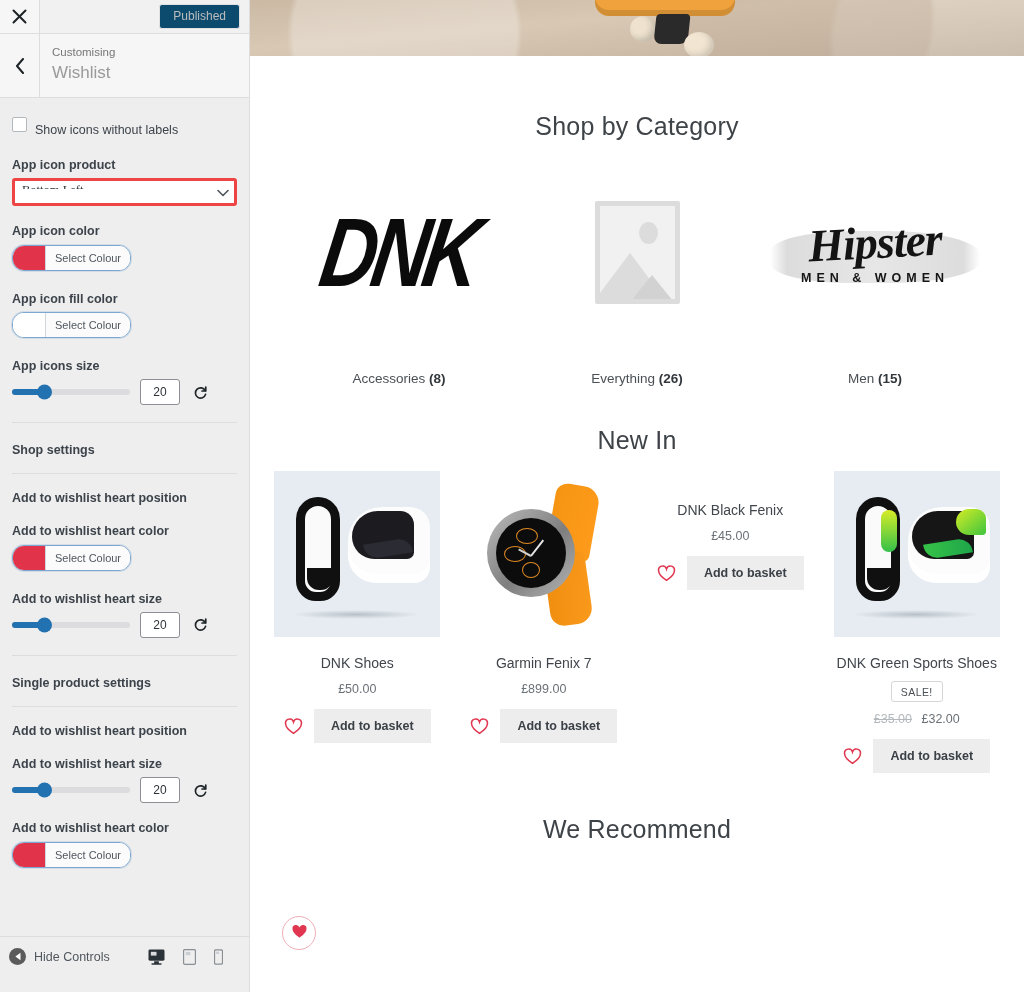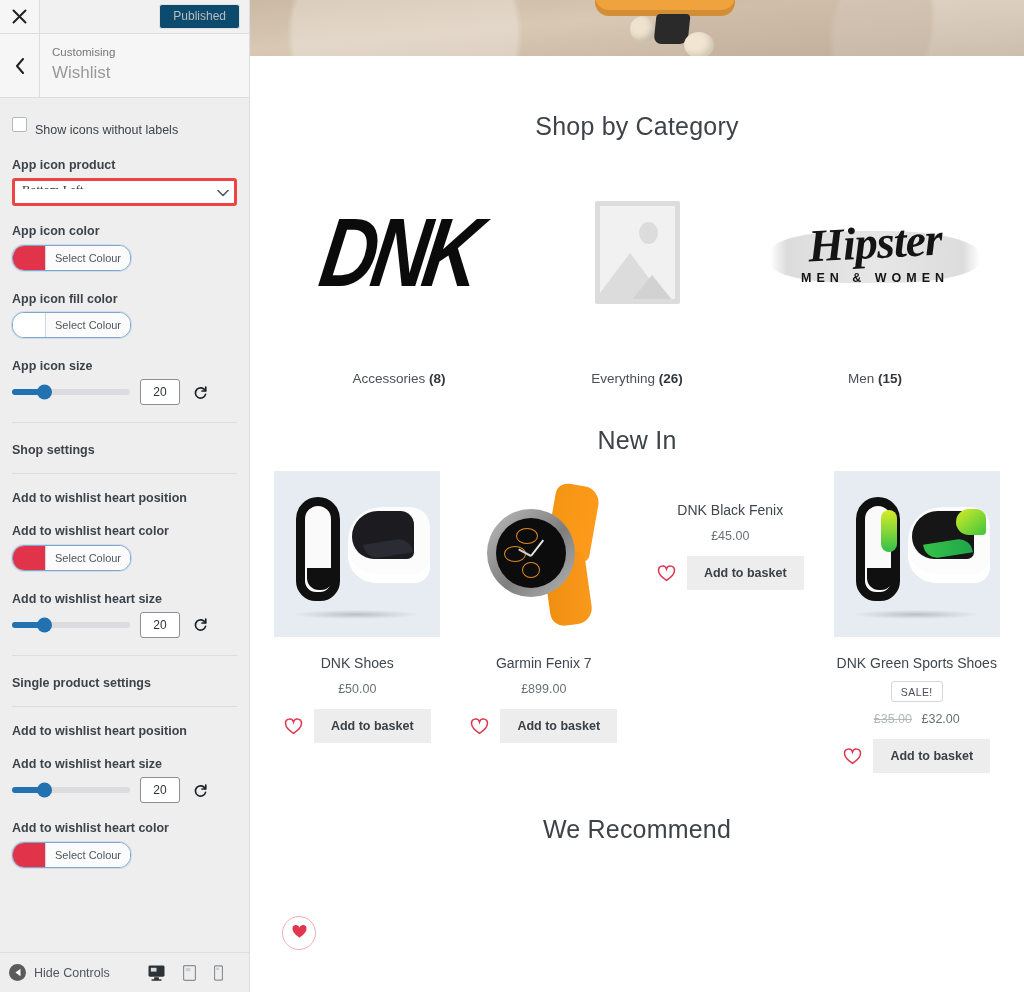--- a/index.html
+++ b/index.html
@@ -167,21 +167,21 @@
     cursor: pointer;
   }
 
   .section-head {
     font-size: 12.5px; color: #3c434a; font-weight: 600;
     padding-top: 4px; margin-bottom: 16px;
   }
   .hr { height: 1px; background: #dddddd; margin: 0 0 16px 0; border: 0; }
 
   .sb-footer {
-    position: absolute; left: 0; right: 0; bottom: 0;
+    position: absolute; left: 0; right: 0; bottom: 16px;
     height: 40px;
     background: #eeeeee;
     border-top: 1px solid #dddddd;
     display: flex; align-items: center;
     padding: 0 12px 0 9px;
   }
   .hide-controls { display: flex; align-items: center; gap: 8px; cursor: pointer; }
   .hc-circle {
     width: 17px; height: 17px; border-radius: 50%;
     background: #5b5b5b;
@@ -550,21 +550,21 @@
 
       <div class="ctl">
         <label class="ctl-label">App icon fill color</label>
         <div class="colorctl">
           <span class="color-swatch" style="background:#ffffff"></span>
           <span class="color-btn">Select Colour</span>
         </div>
       </div>
 
       <div class="ctl">
-        <label class="ctl-label">App icon size</label>
+        <label class="ctl-label">App icons size</label>
         <div class="slider-row">
           <div class="slider-track">
             <div class="slider-fill" style="width:27%"></div>
             <div class="slider-thumb" style="left:27%"></div>
           </div>
           <input class="num-input" readonly="" value="20" style="">
           <span class="reset-btn">
             <svg width="15" height="15" viewBox="0 0 16 16" aria-hidden="true">
               <path d="M13 6 A5.5 5.5 0 1 0 13.4 10" fill="none" stroke="#1d2327" stroke-width="1.8" stroke-linecap="round"></path>
               <path d="M13.6 2.2 L13.6 6.4 L9.6 6.4" fill="none" stroke="#1d2327" stroke-width="1.8" stroke-linecap="round" stroke-linejoin="round"></path>

